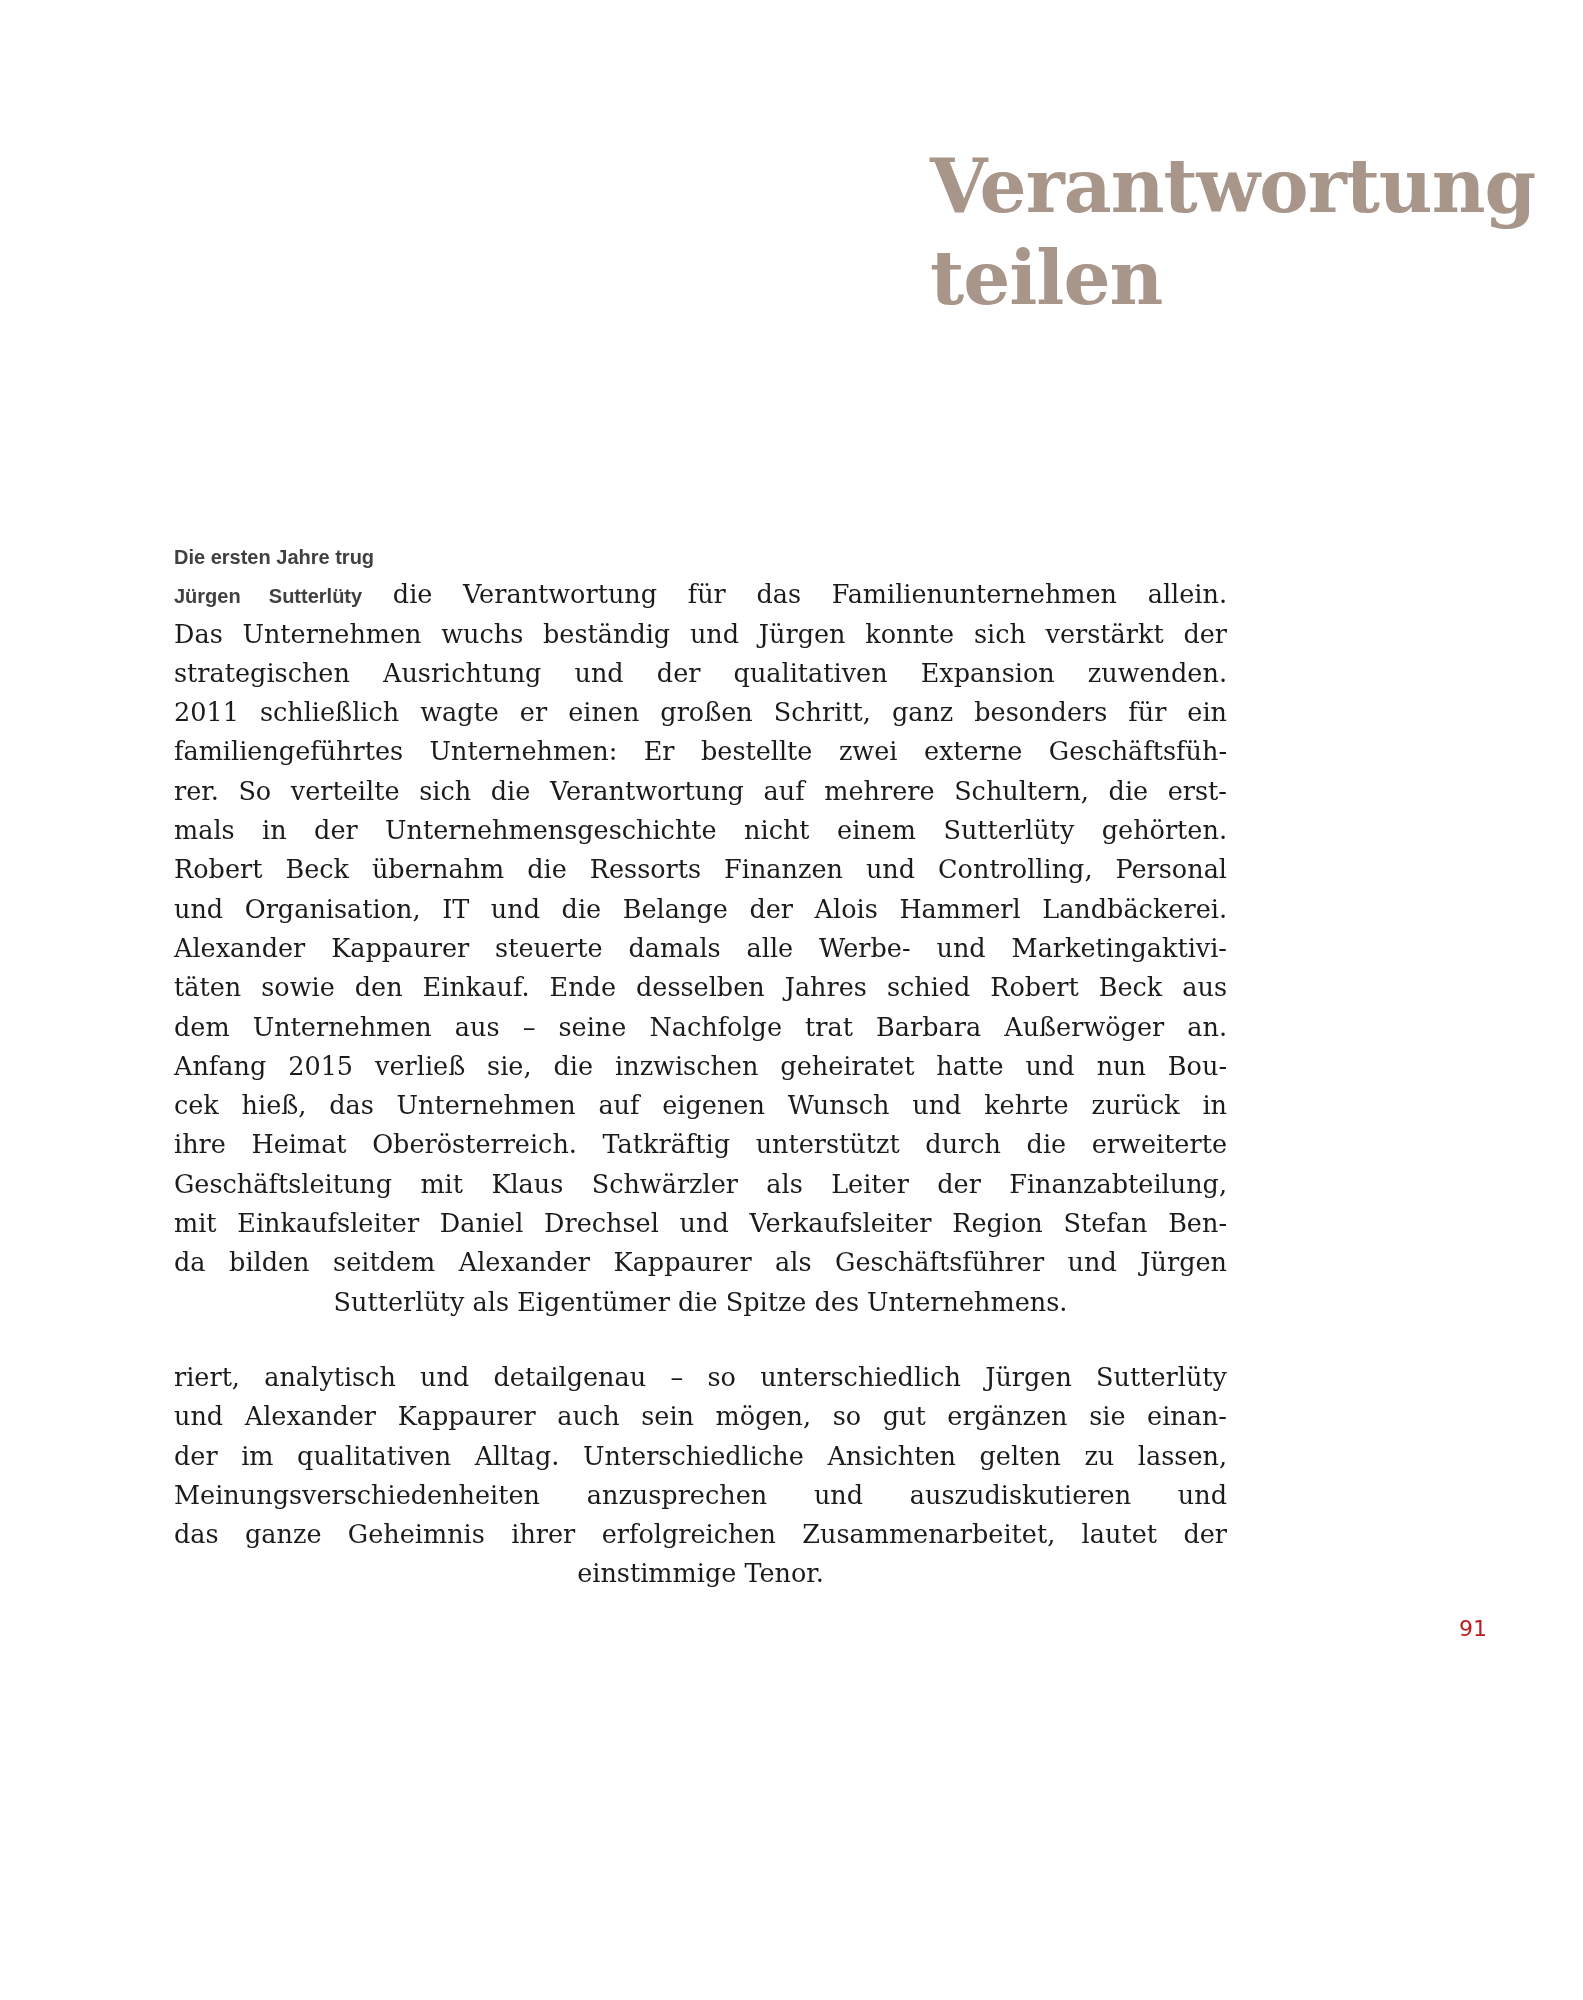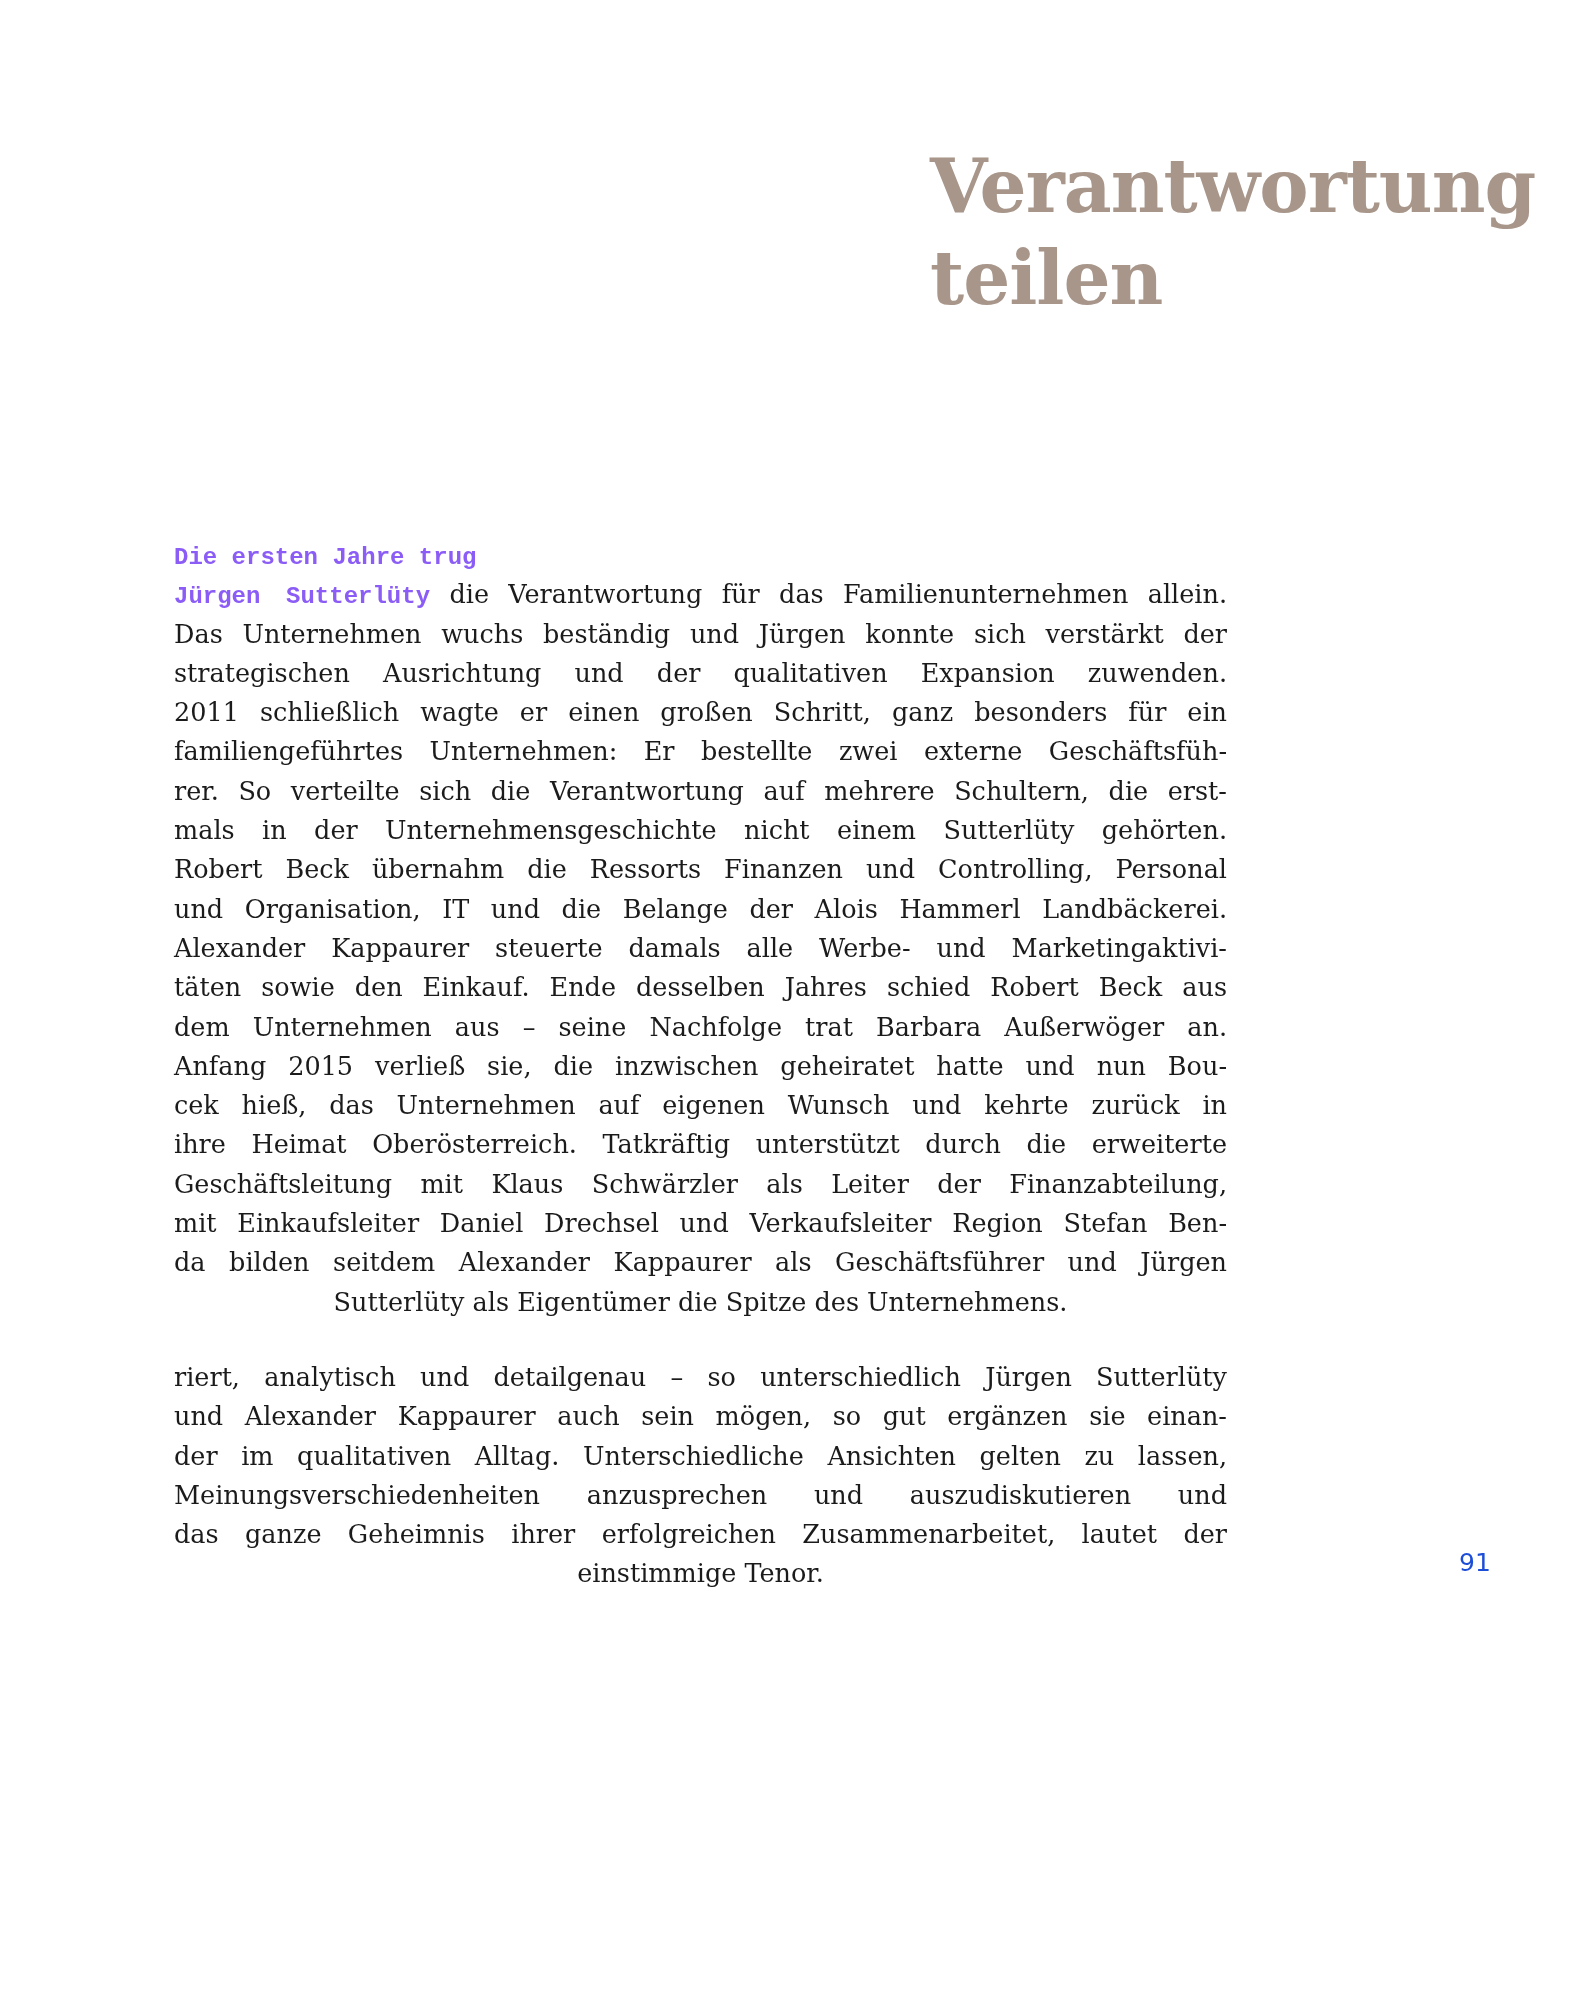--- a/index.html
+++ b/index.html
@@ -48,32 +48,32 @@
     }
     .line.center {
       text-align: center;
       text-align-last: center;
     }
     .line.left {
       text-align: left;
       text-align-last: left;
     }
     .lead {
-      color: #8b5cf6;
-      font-family: Liberation Mono, monospace;
+      color: #404040;
+      font-family: Liberation Sans, sans-serif;
       font-weight: bold;
-      font-size: 24px;
+      font-size: 20px;
     }
     .page-number {
       position: absolute;
       left: 1459px;
-      top: 1548px;
+      top: 1616px;
       font-family: "DejaVu Sans", sans-serif;
-      font-size: 25px;
-      color: #1d4ed8;
+      font-size: 22px;
+      color: #b91c1c;
     }
   </style>
 </head>
 <body>
 
 <h1 class="title">
   <span>Verantwortung</span>
   <span>teilen</span>
 </h1>
 

